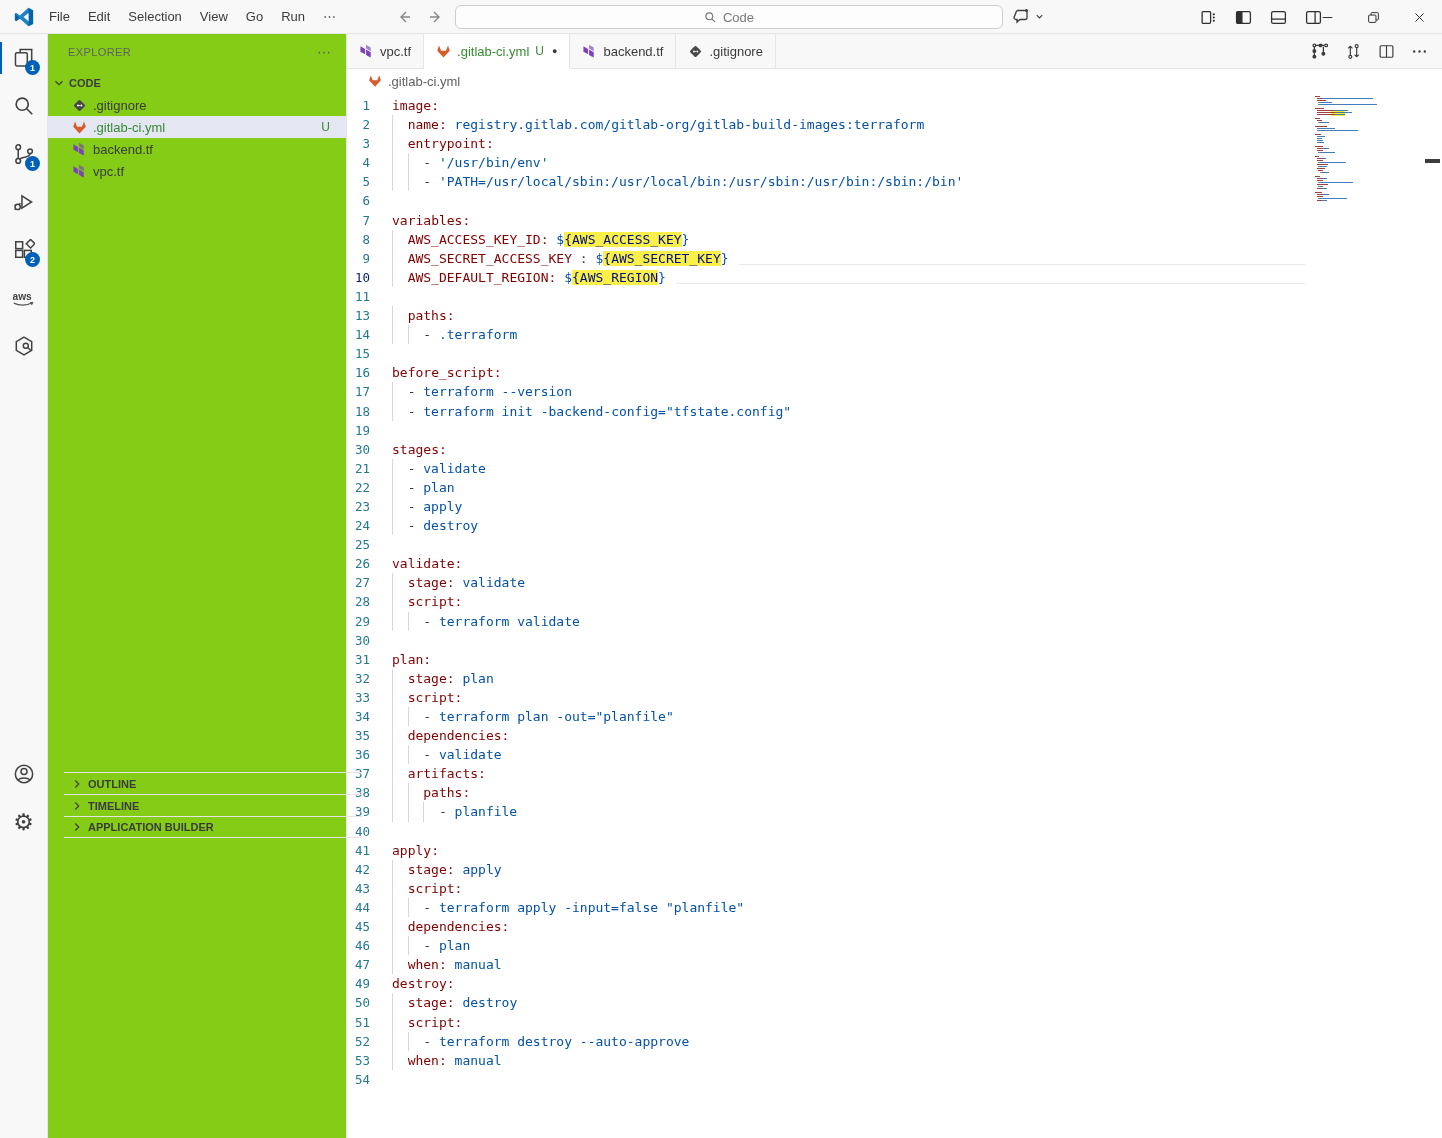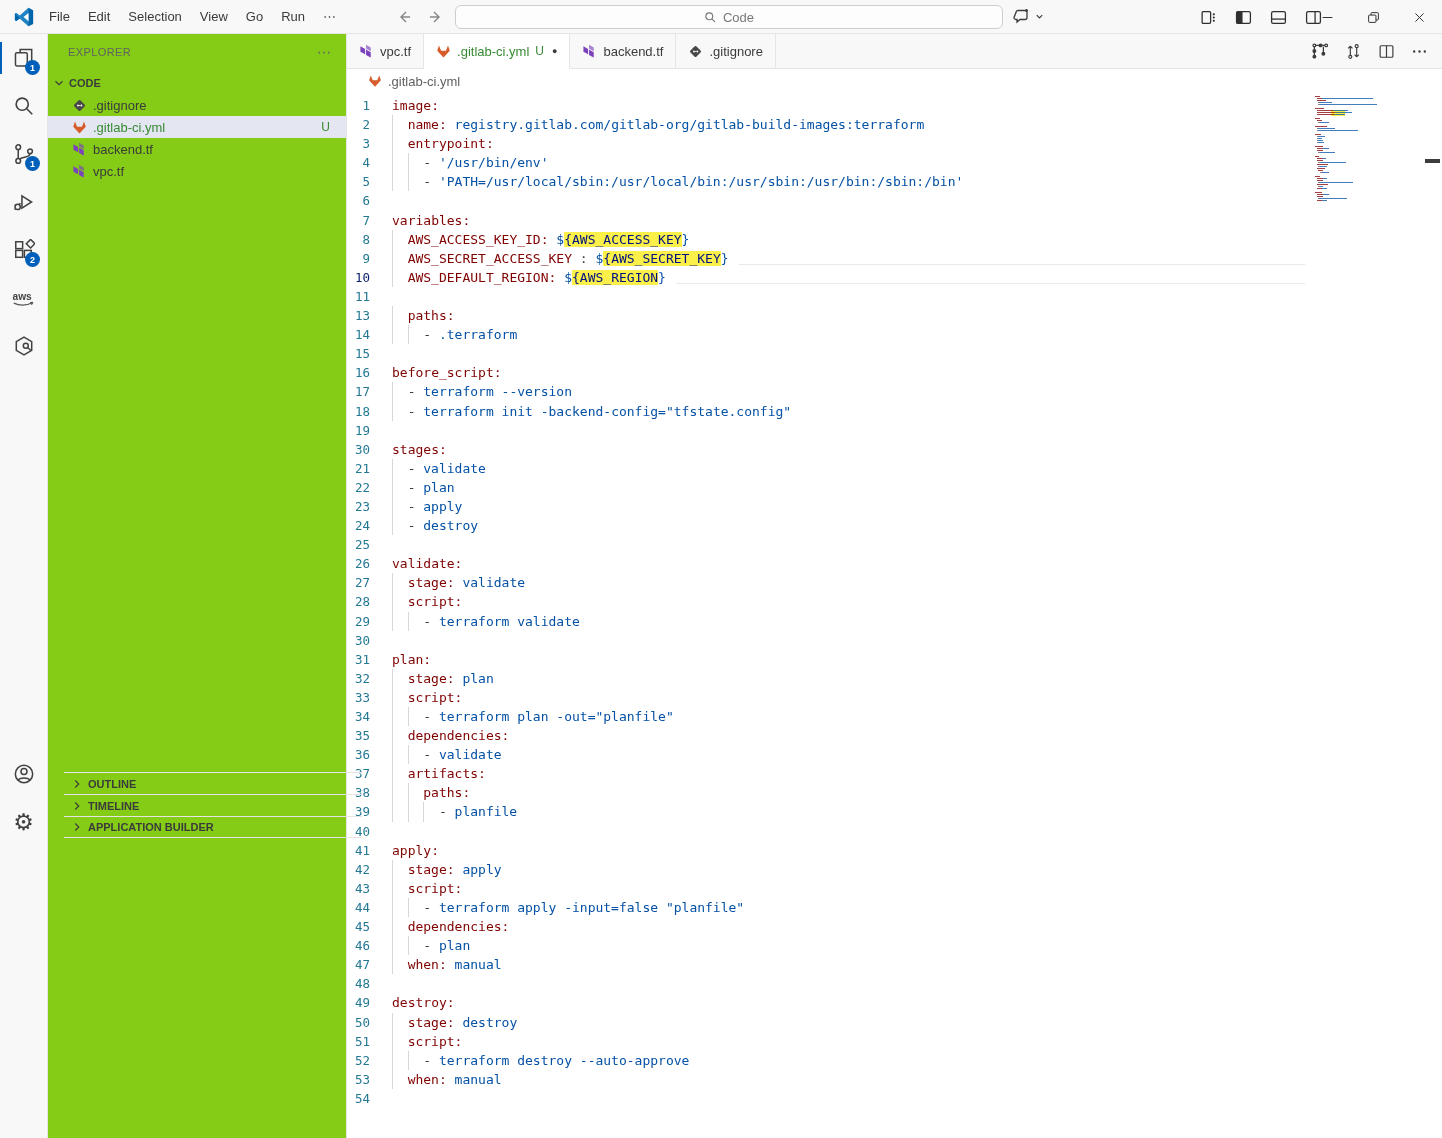--- a/index.html
+++ b/index.html
@@ -611,24 +611,20 @@
       </div>
       <div class="crow">
         <span class="ln">46</span>
         <span class="ctext"><span class="g"></span><span class="g"></span><span class="t-p">- </span><span class="t-v">plan</span></span>
       </div>
       <div class="crow">
         <span class="ln">47</span>
         <span class="ctext"><span class="g"></span><span class="t-k">when: </span><span class="t-v">manual</span></span>
       </div>
       <div class="crow">
-        <span class="ln">48</span>
-        <span class="ctext"></span>
-      </div>
-      <div class="crow">
         <span class="ln">49</span>
         <span class="ctext"><span class="t-k">destroy:</span></span>
       </div>
       <div class="crow">
         <span class="ln">50</span>
         <span class="ctext"><span class="g"></span><span class="t-k">stage: </span><span class="t-v">destroy</span></span>
       </div>
       <div class="crow">
         <span class="ln">51</span>
         <span class="ctext"><span class="g"></span><span class="t-k">script:</span></span>

